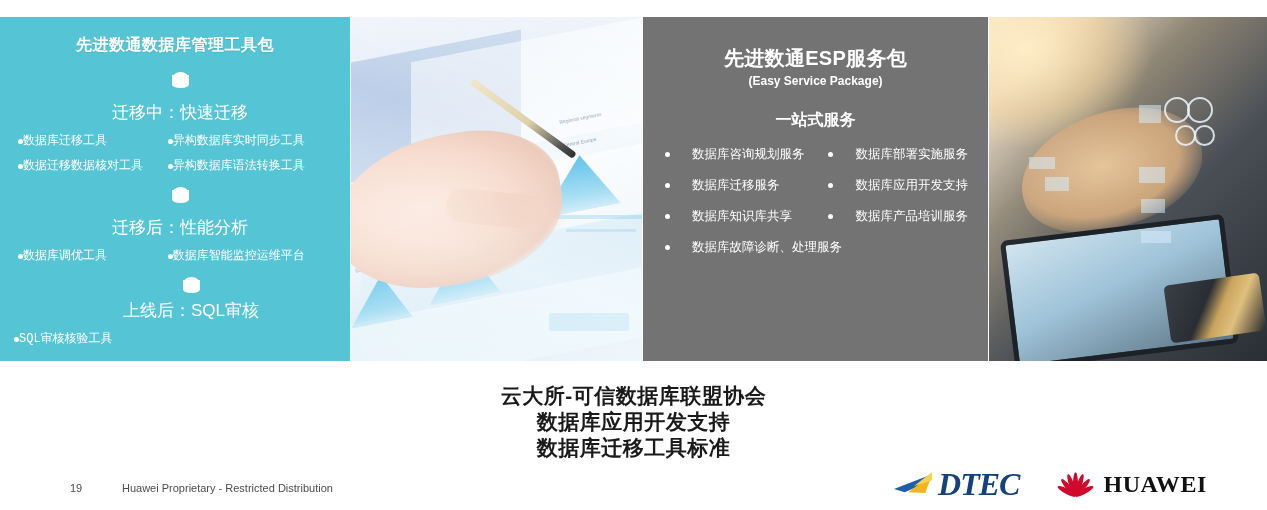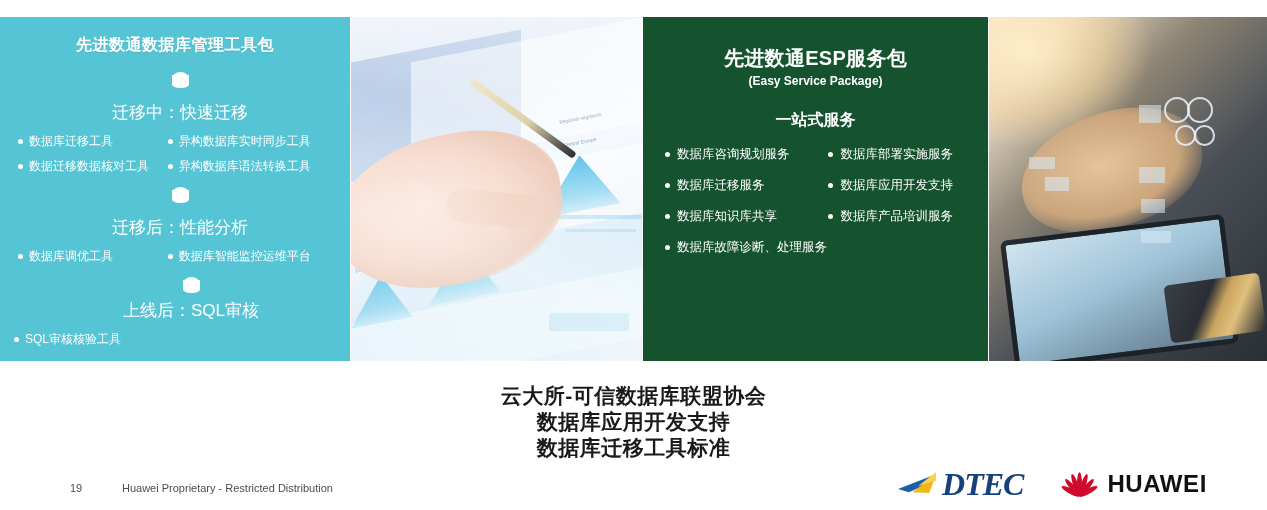--- a/index.html
+++ b/index.html
@@ -40,22 +40,22 @@
   }
   .db-icon i{
     position:absolute;left:0;right:0;background:#ffffff;display:block;
   }
   .db-icon .top{top:0;height:7px;border-radius:50%/100% 100% 0 0;}
   .db-icon .body{top:3px;height:13px;border-radius:0 0 48% 48%/0 0 28% 28%;}
 
   .bullets{margin:0 0 13px 0;padding:0;list-style:none;}
   .brow{display:flex;margin:0 0 10px 0;}
   .bitem{
-    display:flex;align-items:flex-start;gap:6px;
-    color:#ffffff;font-size:12px;line-height:15px;
+    display:flex;align-items:flex-start;
+    color:#ffffff;font-size:12px;line-height:15px;font-family:Liberation Mono, monospace;
   }
   .bitem .dot{
     width:5px;height:5px;border-radius:50%;background:#ffffff;
     flex:0 0 auto;margin-top:5px;
   }
   .col-a{width:160px;padding-left:6px;box-sizing:border-box;}
   .col-b{width:175px;box-sizing:border-box;}
 
   
   .panel-photo{
@@ -87,37 +87,37 @@
     position:absolute;left:108px;top:98px;width:128px;height:7px;
     background:linear-gradient(90deg,#efe3c4 0%,#dccfa5 55%,#4a4a4a 88%,#2b2b2b 100%);
     border-radius:4px;transform:rotate(36deg);
   }
   .sheen{position:absolute;left:0;top:0;width:291px;height:344px;
     background:linear-gradient(200deg,rgba(255,255,255,.42) 0%,rgba(255,255,255,0) 38%,rgba(255,255,255,.30) 66%,rgba(255,255,255,0) 100%);}
 
   
   .panel-red{
     position:absolute;left:643px;top:0;width:345px;height:344px;
-    background:#14532d;
+    background:#737373;
     box-sizing:border-box;padding:20px 12px 0 12px;
   }
   .red-title{
     color:#ffffff;font-size:20px;font-weight:bold;text-align:center;
     margin:8px 0 2px 0;letter-spacing:.3px;
   }
   .red-sub{
     color:#ffffff;font-size:12px;font-weight:bold;text-align:center;
     margin:0 0 22px 0;font-style:normal;
   }
   .red-mid{
     color:#ffffff;font-size:16px;font-weight:bold;text-align:center;
     margin:0 0 16px 0;
   }
   .rrow{display:flex;margin:0 0 16px 0;}
-  .ritem{display:flex;align-items:flex-start;gap:7px;color:#ffffff;font-size:12.5px;line-height:15px;}
+  .ritem{display:flex;align-items:flex-start;gap:22px;color:#ffffff;font-size:12.5px;line-height:15px;}
   .ritem .dot{width:5px;height:5px;border-radius:50%;background:#ffffff;flex:0 0 auto;margin-top:5px;}
   .rcol-a{width:176px;padding-left:10px;box-sizing:border-box;}
   .rcol-b{width:150px;box-sizing:border-box;}
   .rfull{padding-left:10px;}
 
   
   .panel-dark{
     position:absolute;left:989px;top:0;width:278px;height:344px;overflow:hidden;
     background:linear-gradient(135deg,#f7ecd9 0%,#e6d5bd 14%,#8e8574 34%,#4a4f56 60%,#2a2f36 100%);
   }
@@ -174,21 +174,21 @@
   .dtec-mark .gold2{
     position:absolute;left:20px;top:1px;width:18px;height:14px;
     background:#f8d14f;
     clip-path:polygon(0% 100%,100% 0%,100% 60%);
   }
   .dtec-text{
     font-family:"Liberation Serif","DejaVu Serif",serif;
     font-style:italic;font-weight:bold;font-size:32px;color:#16427c;
     letter-spacing:-1px;line-height:32px;
   }
-  .huawei{display:flex;align-items:center;gap:9px;}
+  .huawei{display:flex;align-items:center;gap:9px;font-family:Liberation Serif, serif;}
   .hw-mark{position:relative;width:40px;height:28px;flex:0 0 auto;}
   .hw-pet{position:absolute;bottom:2px;left:19px;width:5px;height:22px;background:#cf0a2c;
     border-radius:50% 50% 40% 40%;transform-origin:50% 100%;}
   .hw-text{font-size:24px;font-weight:bold;color:#111;letter-spacing:.6px;}
 </style>
 </head>
 <body>
 
 <div class="slide">
 

